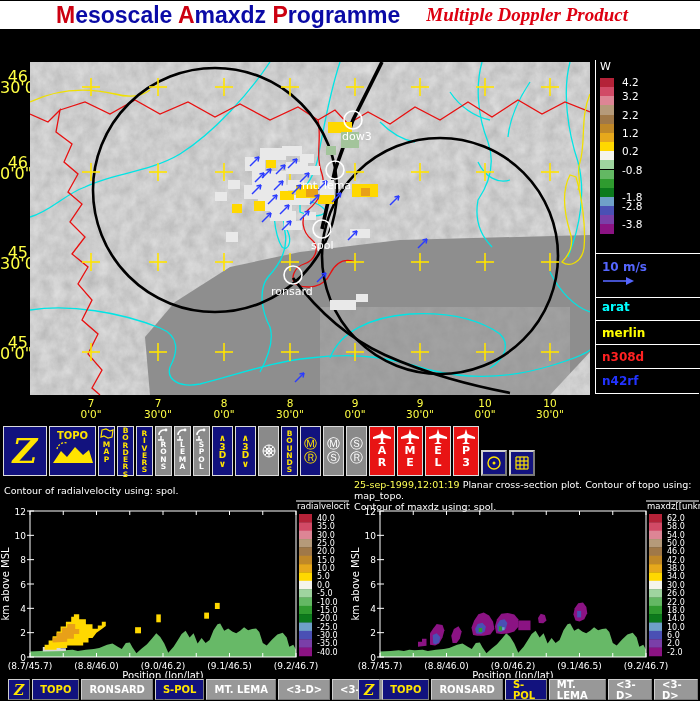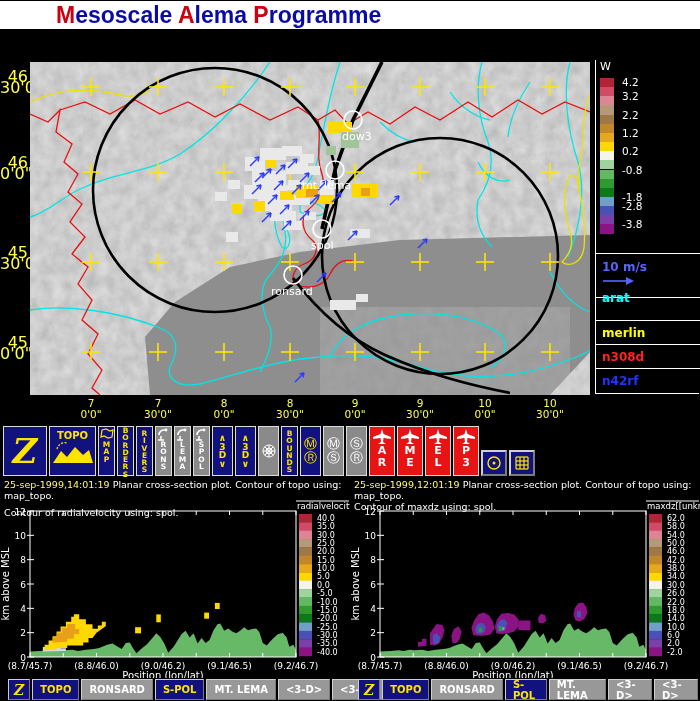--- a/index.html
+++ b/index.html
@@ -44,21 +44,22 @@
   .bbtn.blue{background:#12127e;color:#ffe400;}
   .bbtn.gray{background:#989898;color:#fff;}
   text{font-family:"DejaVu Sans",sans-serif;}
 </style>
 </head>
 <body>
 
 <div id="screen">
 
   <div id="banner">
-    <span class="t1" id="banner-title"><span style="color: rgb(204, 0, 17);">M</span><span style="color: rgb(10, 10, 166);">esoscale </span><span style="color: rgb(204, 0, 17);">A</span><span style="color: rgb(10, 10, 166);">lema </span><span style="color: rgb(204, 0, 17);">P</span><span style="color: rgb(10, 10, 166);">rogramme</span></span>
+    <span class="t1" id="banner-title"><span style="color: rgb(204, 0, 17);">M</span><span style="color: rgb(10, 10, 166);">esoscale </span><span style="color: rgb(204, 0, 17);">A</span><span style="color: rgb(10, 10, 166);">maxdz </span><span style="color: rgb(204, 0, 17);">P</span><span style="color: rgb(10, 10, 166);">rogramme</span></span>
+    <span class="t2" id="banner-sub" style="color: rgb(221, 0, 17);">Multiple Doppler Product</span>
   </div>
 
 
   <div id="lat-labels">
       <div class="latlab" style="top: 72px; left: 0px;">
         <div>46</div>
         <div>30'0"</div>
       </div>
       <div class="latlab" style="top: 158px; left: 0px;">
         <div>46</div>
@@ -393,21 +394,21 @@
       <div class="hline" style="top: 193px;"></div>
       <div class="hline" style="top: 237px;"></div>
       <div class="hline" style="top: 260px;"></div>
       <div class="hline" style="top: 284px;"></div>
       <div class="hline" style="top: 308px;"></div>
       <div class="trk" style="top: 200px; color: rgb(85, 102, 255);">10 m/s</div>
       <svg width="34" height="10" style="position: absolute; left: 6px; top: 216px;">
         <line x1="1" y1="5" x2="24" y2="5" stroke="#5566ff" stroke-width="1.6"></line>
         <path d="M24,1 L32,5 L24,9 Z" fill="#5566ff"></path>
       </svg>
-      <div class="trk" style="top: 231px; color: rgb(0, 255, 255);">arat</div>
+      <div class="trk" style="top: 240px; color: rgb(0, 255, 255);">arat</div>
       <div class="trk" style="top: 266px; color: rgb(255, 255, 0);">merlin</div>
       <div class="trk" style="top: 290px; color: rgb(255, 34, 34);">n308d</div>
       <div class="trk" style="top: 314px; color: rgb(34, 51, 255);">n42rf</div>
     </div>
 
   <div id="toolbar">
       <div class="tb bgblue" style="width: 44px; justify-content: center;">
         <span style="font-family: &quot;DejaVu Serif&quot;, serif; font-style: italic; font-weight: bold; font-size: 34px; color: rgb(255, 228, 0); line-height: 34px;">Z</span>
       </div>
       <div class="tb bgblue" style="width: 47px;">
@@ -584,21 +585,20 @@
           <line x1="11" y1="1" x2="11" y2="13" stroke="#ffe400" stroke-width="1.2"></line>
           <line x1="3" y1="9" x2="15" y2="9" stroke="#ffe400" stroke-width="1.2"></line>
           <line x1="15" y1="1" x2="15" y2="13" stroke="#ffe400" stroke-width="1.2"></line>
           <line x1="3" y1="13" x2="15" y2="13" stroke="#ffe400" stroke-width="1.2"></line>
         </svg>
       </div>
     </div>
 
   <div class="panel" id="panel0" style="left:0;">
       <div class="phdr">
-        <div><span style="color: rgb(255, 255, 85);">25-sep-1999,14:01:19</span><span style="color: rgb(255, 255, 255);"> Planar cross-section plot.  Contour of topo using: map_topo.</span></div>
         <div style="color: rgb(255, 255, 255); margin-top: 6px;">Contour of radialvelocity using: spol.</div>
       </div>
       <svg width="350" height="200" style="position: absolute; left: 0px; top: 0px;">
         <defs>
           <clipPath id="clip0">
             <rect x="30" y="33" width="266" height="146"></rect>
           </clipPath>
         </defs>
         <g clip-path="url(#clip0)">
           <polygon points="30.0,173.5 40.6,172.9 48.6,172.3 53.9,172.9 59.3,171.7 64.6,172.3 72.6,171.7 77.9,172.9 85.9,171.7 93.8,171.1 99.2,169.9 107.1,166.8 112.5,165.6 117.8,168.7 121.8,171.1 125.8,165.0 129.8,164.4 132.4,169.3 136.4,175.3 141.7,170.5 147.0,166.2 152.4,160.1 156.3,155.3 160.3,158.9 164.3,165.6 168.3,174.7 173.6,168.7 177.6,162.6 181.6,155.9 185.6,152.8 189.6,159.5 193.6,155.3 197.6,165.6 201.6,160.1 205.6,165.0 209.6,162.0 213.5,152.2 217.5,146.2 220.2,145.5 224.2,152.8 228.2,150.4 232.2,153.4 236.2,155.3 240.1,152.8 244.1,149.2 248.1,152.2 252.1,151.0 256.1,150.4 259.3,154.1 262.8,165.0 266.7,167.4 272.1,161.4 277.4,156.5 282.7,154.7 286.7,159.5 289.3,168.7 293.3,166.8 296.0,171.7 296,179 30,179" fill="#67b967"></polygon>

